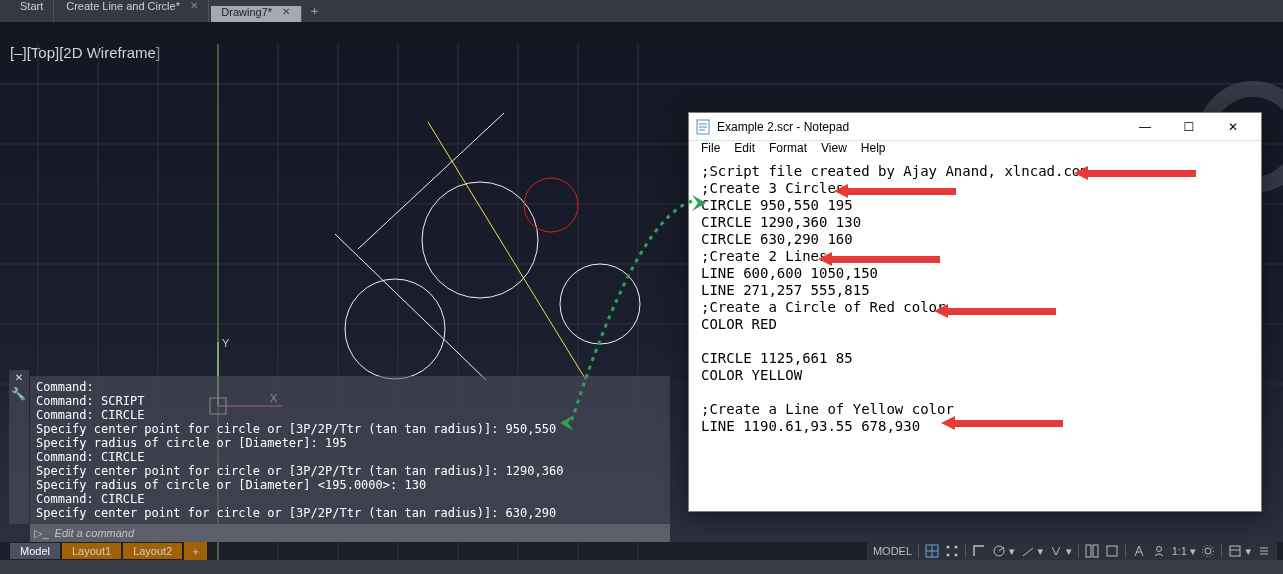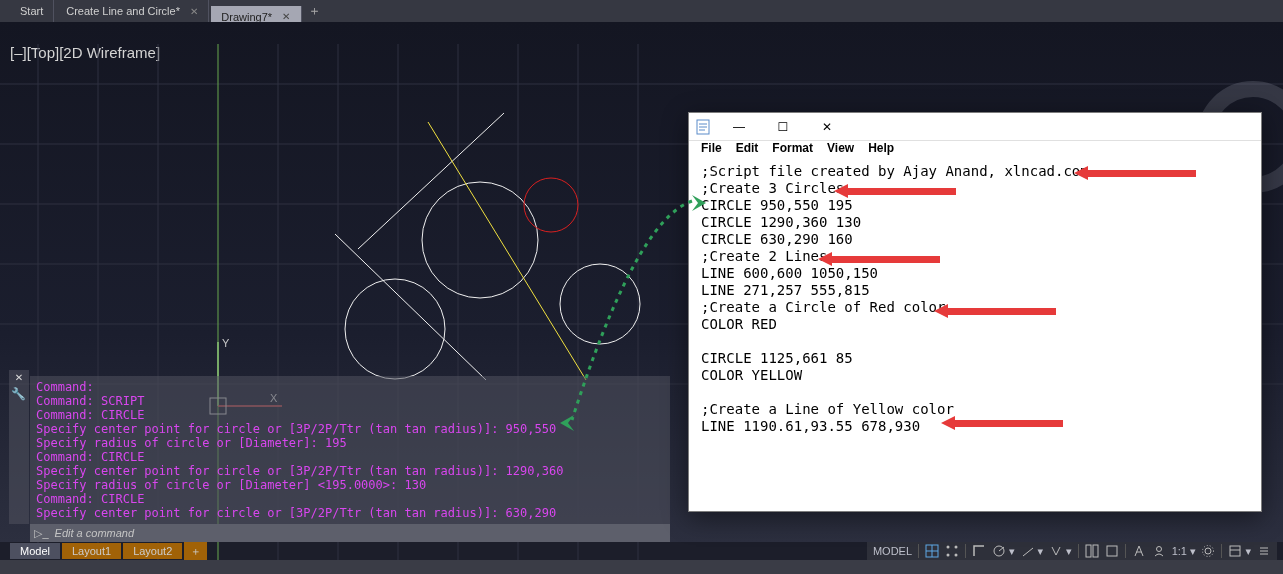--- a/index.html
+++ b/index.html
@@ -12,21 +12,21 @@
   overflow: hidden;
   color: #c8c8c8;
   font-size: 12px;
 }
 .tab-bar {
   position: absolute; top: 0; left: 0; right: 0; height: 22px;
   background: #363842;
   display: flex; align-items: center; gap: 2px; padding-left: 10px;
 }
 .doc-tab {
-  display: flex; align-items: center; gap: 10px;
+  display: flex; align-items: flex-start; gap: 10px;
   padding: 0 10px; height: 22px; font-size: 11px;
   color: #d0d0d0; border-right: 1px solid #505260;
 }
 .doc-tab.active { background: #a5a7b3; color: #222; margin-top: 11px; }
 .doc-close { font-size: 10px; color: #888; cursor: pointer; }
 .doc-tab.active .doc-close { color: #444; }
 .add-tab { width: 22px; text-align: center; color: #aaa; cursor: pointer; font-size: 13px; }
 .viewport {
   position: absolute; top: 22px; left: 0; right: 0; bottom: 32px;
   background: linear-gradient(#141622 0%, #1b1e2e 60%, #2c2f3f 100%);
@@ -37,21 +37,21 @@
 .drawing-svg { position: absolute; top: 22px; left: 0; width: 100%; height: 100%; }
 .grid-line { stroke: #2e3040; stroke-width: 1; }
 .axis-y { stroke: #69a84f; stroke-width: 1; }
 .ucs-y { stroke: #8ac276; stroke-width: 1.5; }
 .ucs-x { stroke: #d05858; stroke-width: 1.5; }
 .white-geom { stroke: #f0f0f0; stroke-width: 1; fill: none; }
 .red-geom { stroke: #d82020; stroke-width: 1; fill: none; }
 .yellow-geom { stroke: #f0e040; stroke-width: 1; fill: none; }
 .cmd-history {
   position: absolute; left: 30px; bottom: 50px; width: 640px;
-  background: rgba(80,82,95,0.55); color: #d946ef;
+  background: rgba(80,82,95,0.55); color: #ffffff;
   font: 12px "Consolas", monospace; padding: 4px 6px;
   line-height: 14px; white-space: pre;
 }
 .cmd-side {
   position: absolute; left: 9px; bottom: 50px; width: 20px; height: 154px;
   background: rgba(80,82,95,0.55); display: flex; flex-direction: column; align-items: center;
 }
 .cmd-side .x { font-size: 10px; color: #ddd; padding-top:2px; cursor:pointer;}
 .cmd-side .wr { font-size: 12px; color: #ddd; padding-top:4px;}
 .cmd-input-row {
@@ -89,21 +89,21 @@
   font-family: "Segoe UI", Arial, sans-serif;
 }
 .np-titlebar {
   height: 28px; display: flex; align-items: center; padding: 0 6px;
   background: #fff; border-bottom: 1px solid #e0e0e0; color: #000; font-size: 12px;
 }
 .np-icon { width: 16px; height: 16px; margin-right: 6px; }
 .np-title { flex: 1; }
 .np-ctrl { width: 44px; height: 28px; display:flex; align-items:center; justify-content:center; font-size: 12px; color:#000; cursor:pointer;}
 .np-menu { height: 20px; display: flex; gap: 2px; padding: 0 6px; color: #000; font-size: 12px;}
-.np-menu span { padding: 0 6px; cursor:pointer;font-weight:bold;}
+.np-menu span { padding: 0 6px; cursor:pointer;}
 .np-body {
   flex: 1; padding: 2px 12px; color: #000;
   font: 14px "Consolas", monospace; white-space: pre; overflow: hidden;
   position: relative;
 }
 .np-line { margin: 0; line-height: 17px; }
 .arrow-red {
   position: absolute; height: 14px;
 }
 .arrow-red-line { background: #e63a3a; height: 7px; }
@@ -296,20 +296,21 @@
 </div>
 
 <div class="notepad">
   <div class="np-titlebar">
     <svg class="np-icon" viewBox="0 0 16 16">
       <rect x="2" y="1" width="12" height="14" fill="#fff" stroke="#5a8bc9"></rect>
       <line x1="4" y1="5" x2="12" y2="5" stroke="#5a8bc9"></line>
       <line x1="4" y1="8" x2="12" y2="8" stroke="#5a8bc9"></line>
       <line x1="4" y1="11" x2="10" y2="11" stroke="#5a8bc9"></line>
     </svg>
+    <div class="np-title">Example 2.scr - Notepad</div>
     <div class="np-ctrl">—</div>
     <div class="np-ctrl">☐</div>
     <div class="np-ctrl">✕</div>
   </div>
   <div class="np-menu">
     <span>File</span>
     <span>Edit</span>
     <span>Format</span>
     <span>View</span>
     <span>Help</span>

